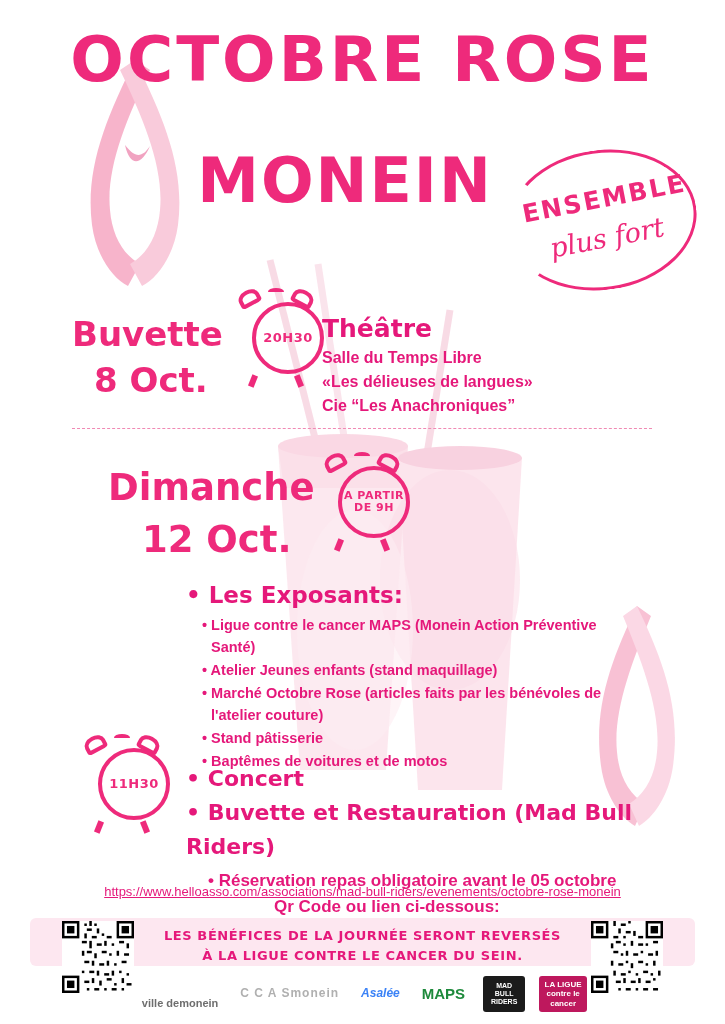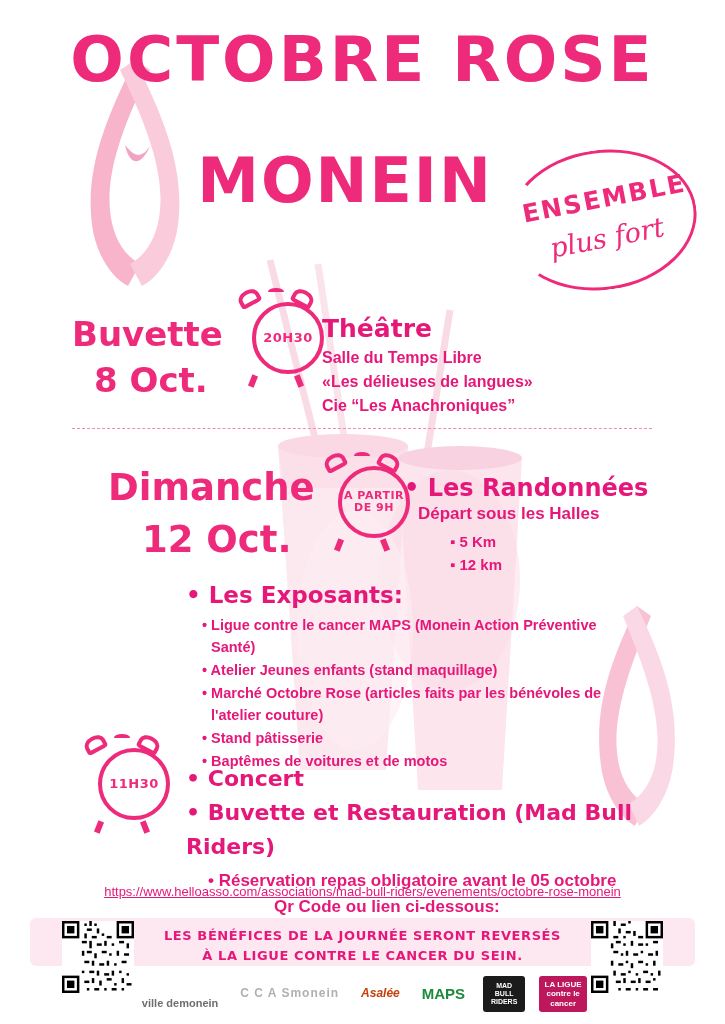--- a/index.html
+++ b/index.html
@@ -309,21 +309,21 @@
   }
   .logo {
     height: 36px;
     display: flex; align-items: center; justify-content: center;
     font-size: 8px; font-weight: bold; text-align: center;
     color: #444; line-height: 1.15;
     padding: 2px 4px;
   }
   .logo.monein { color:#6e6e6e; font-size: 11px; align-items: flex-end; }
   .logo.ccas { color:#b0b0b0; font-size: 12px; letter-spacing:1px; }
-  .logo.asalee { color:#c2410c; font-size: 12px; font-style: italic; }
+  .logo.asalee { color:#3b82f6; font-size: 12px; font-style: italic; }
   .logo.maps { color:#1e8a3c; font-size: 15px; text-align: right; }
   .logo.mbr { background:#1b1b1b; color:#fff; border-radius:3px; width:42px; font-size:7px; }
   .logo.ligue { background:#be185d; color:#fff; border-radius:3px; width:48px; font-size:8px; }
 </style>
 </head>
 <body>
 
 <div class="poster">
 
   <div class="bg-layer">
@@ -402,31 +402,20 @@
     <div class="bell l"></div>
     <div class="bell r"></div>
     <div class="hammer"></div>
     <div class="face">
       <span style="font-size:11px">A PARTIR DE 9H</span>
     </div>
     <div class="foot l"></div>
     <div class="foot r"></div>
   </div>
 
-  <div class="rando">
-    <div class="h">
-      <span class="dot">•</span>
-      <span>Les Randonnées</span>
-    </div>
-    <div class="sub">Départ sous les Halles</div>
-    <ul>
-      <li>5 Km</li>
-      <li>12 km</li>
-    </ul>
-  </div>
 
   <div class="exposants">
     <div class="h">
       <span>•</span>
       <span>Les Exposants:</span>
     </div>
     <ul>
       <li>
         <span>Ligue contre le cancer MAPS (Monein Action Préventive</span>
         <span class="ind">Santé)</span>

